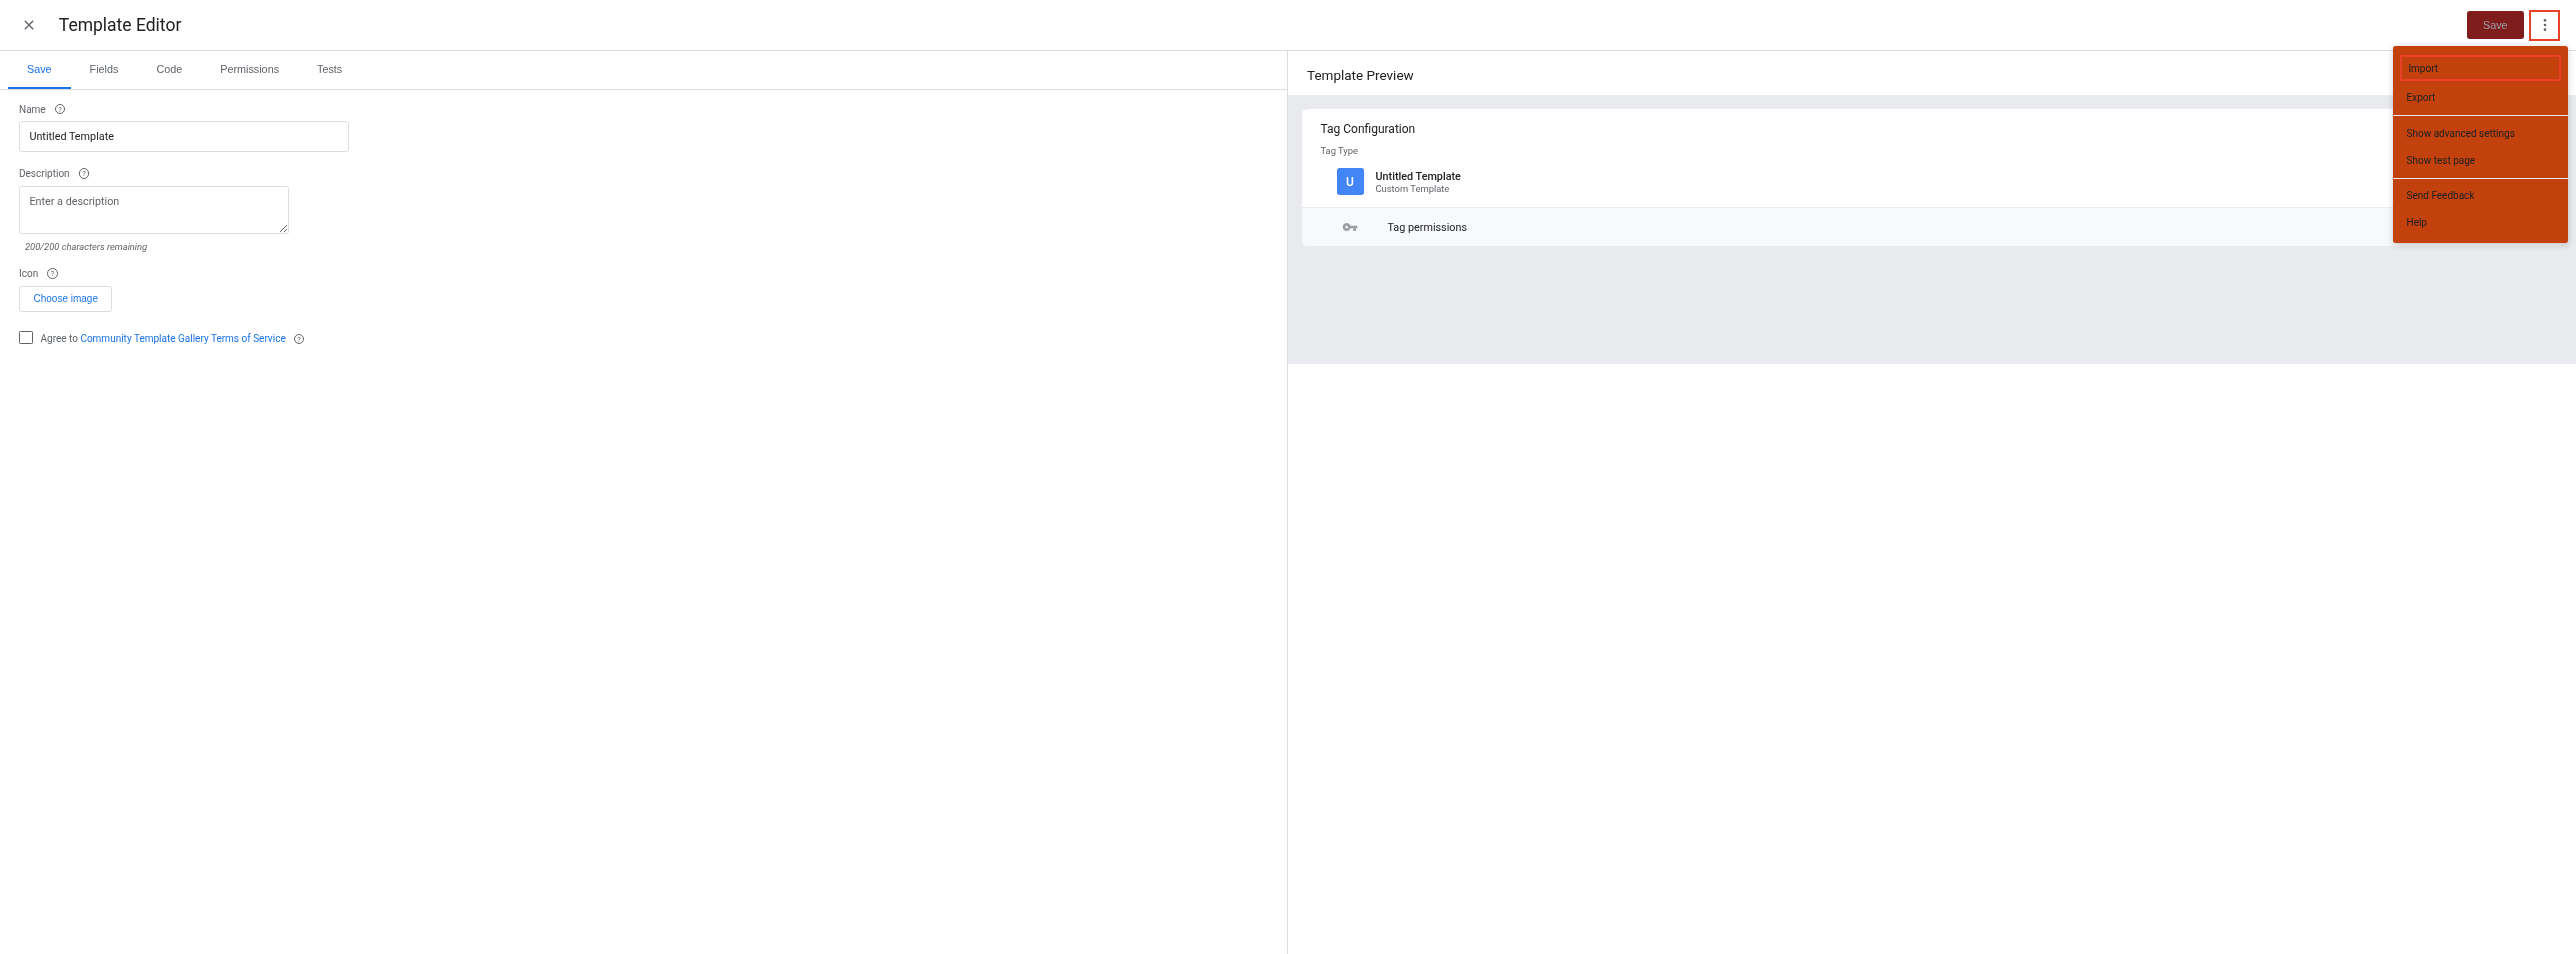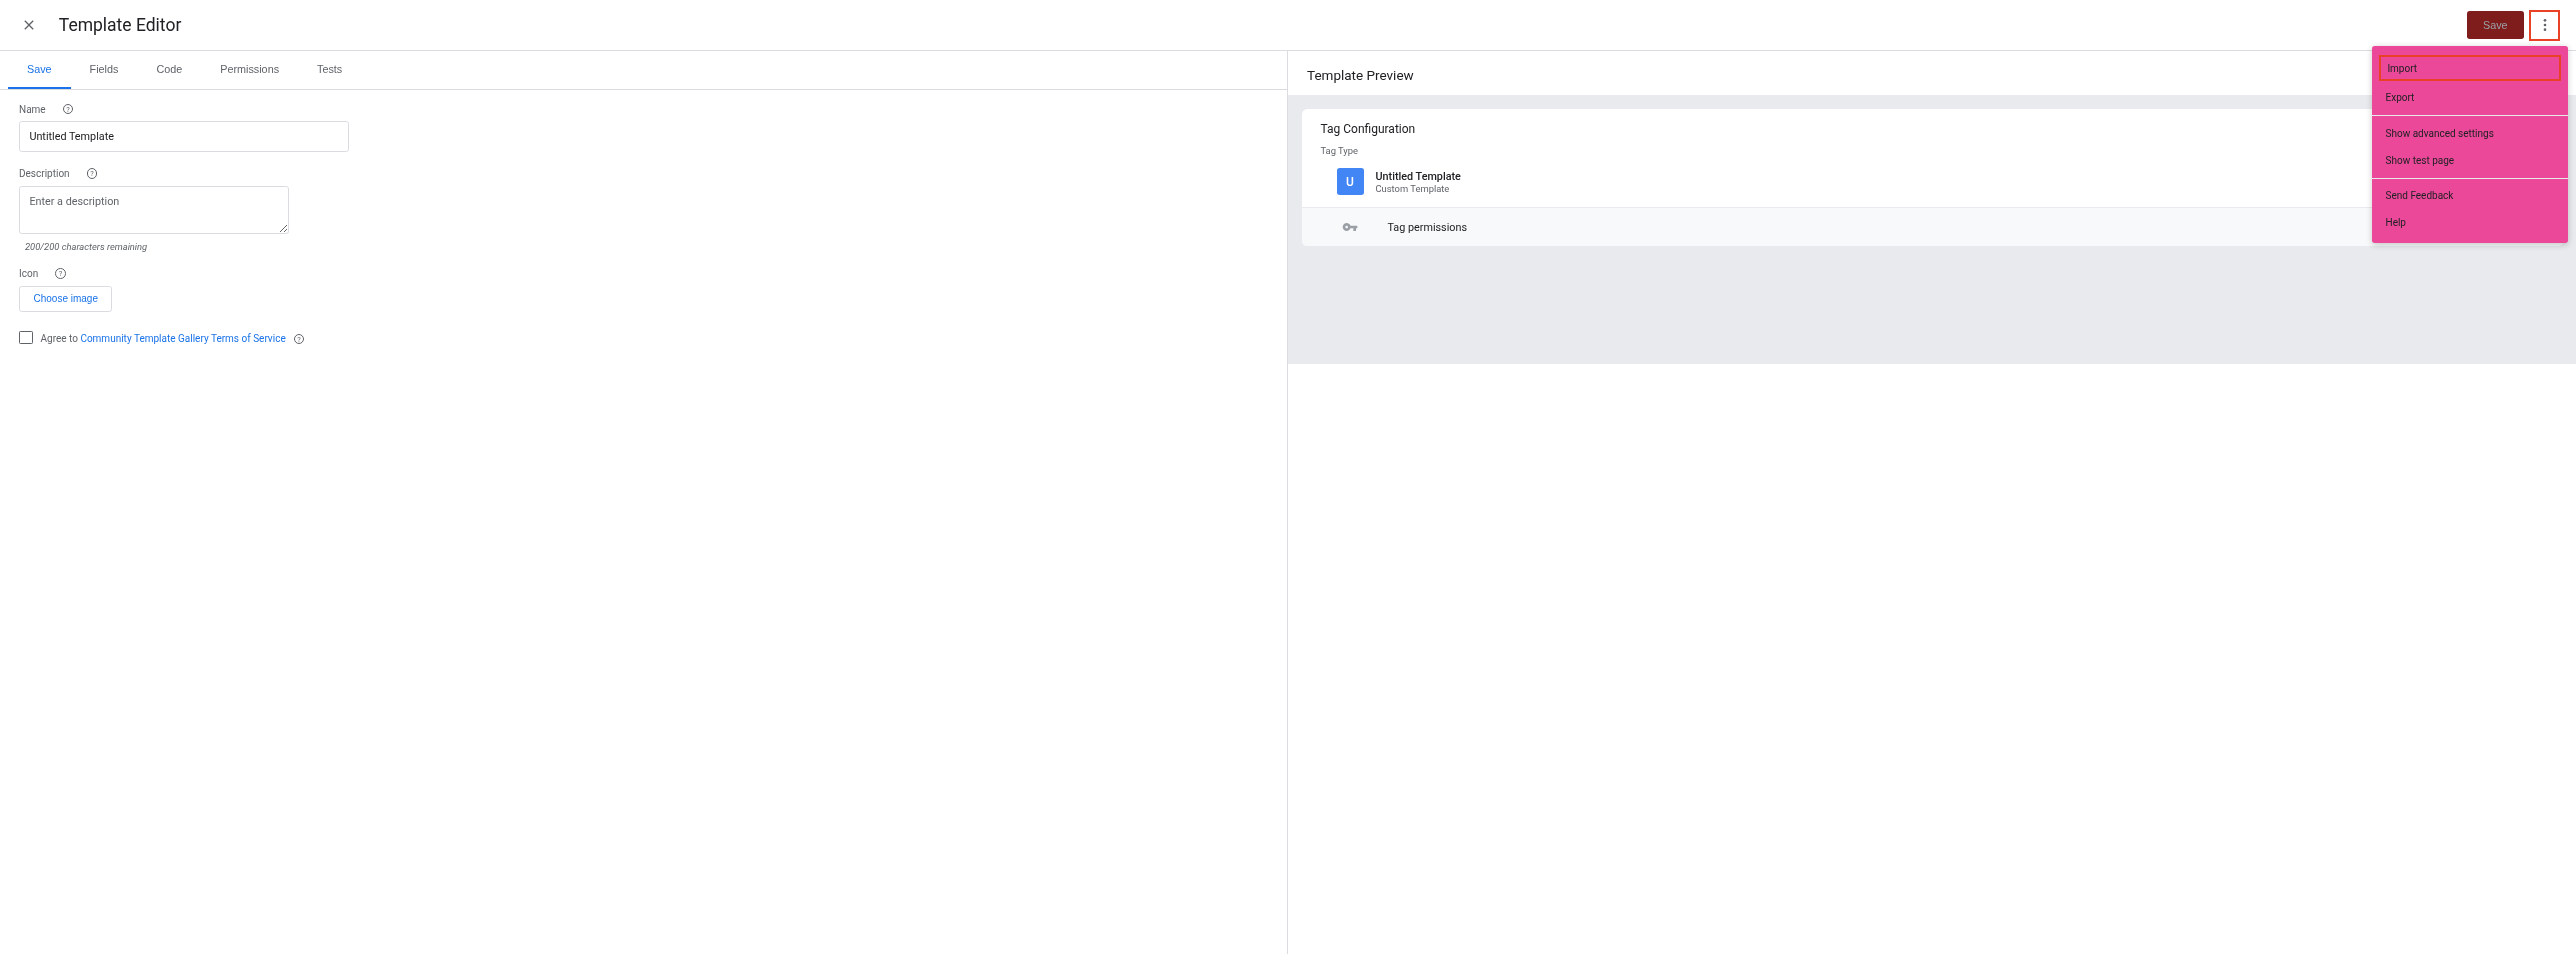--- a/index.html
+++ b/index.html
@@ -127,21 +127,21 @@
       padding: 13.5px 19px;
     }
     
     .field-group {
       margin-bottom: 16px;
     }
     
     .field-label {
       display: flex;
       align-items: center;
-      gap: 17px;
+      gap: 9px;
       font-size: 10px;
       color: #5f6368;
       margin-bottom: 6.7px;
     }
     
     .help-icon {
       width: 10.8px;
       height: 10.8px;
       border: 1px solid #5f6368;
       border-radius: 50%;
@@ -326,24 +326,24 @@
     .permissions-label {
       font-size: 10.8px;
       color: #202124;
     }
     
     
     .dropdown-menu {
       position: absolute;
       top: 46px;
       right: 8px;
-      background: #ec4899;
+      background: #c2410c;
       border-radius: 2.7px;
       box-shadow: 0 1.3px 6.7px rgba(0,0,0,0.2);
-      width: 196px;
+      width: 175px;
       z-index: 100;
       padding: 6.7px 0;
     }
     
     .menu-item {
       padding: 8px 13.5px;
       font-size: 10px;
       color: #202124;
       cursor: pointer;
       display: block;

